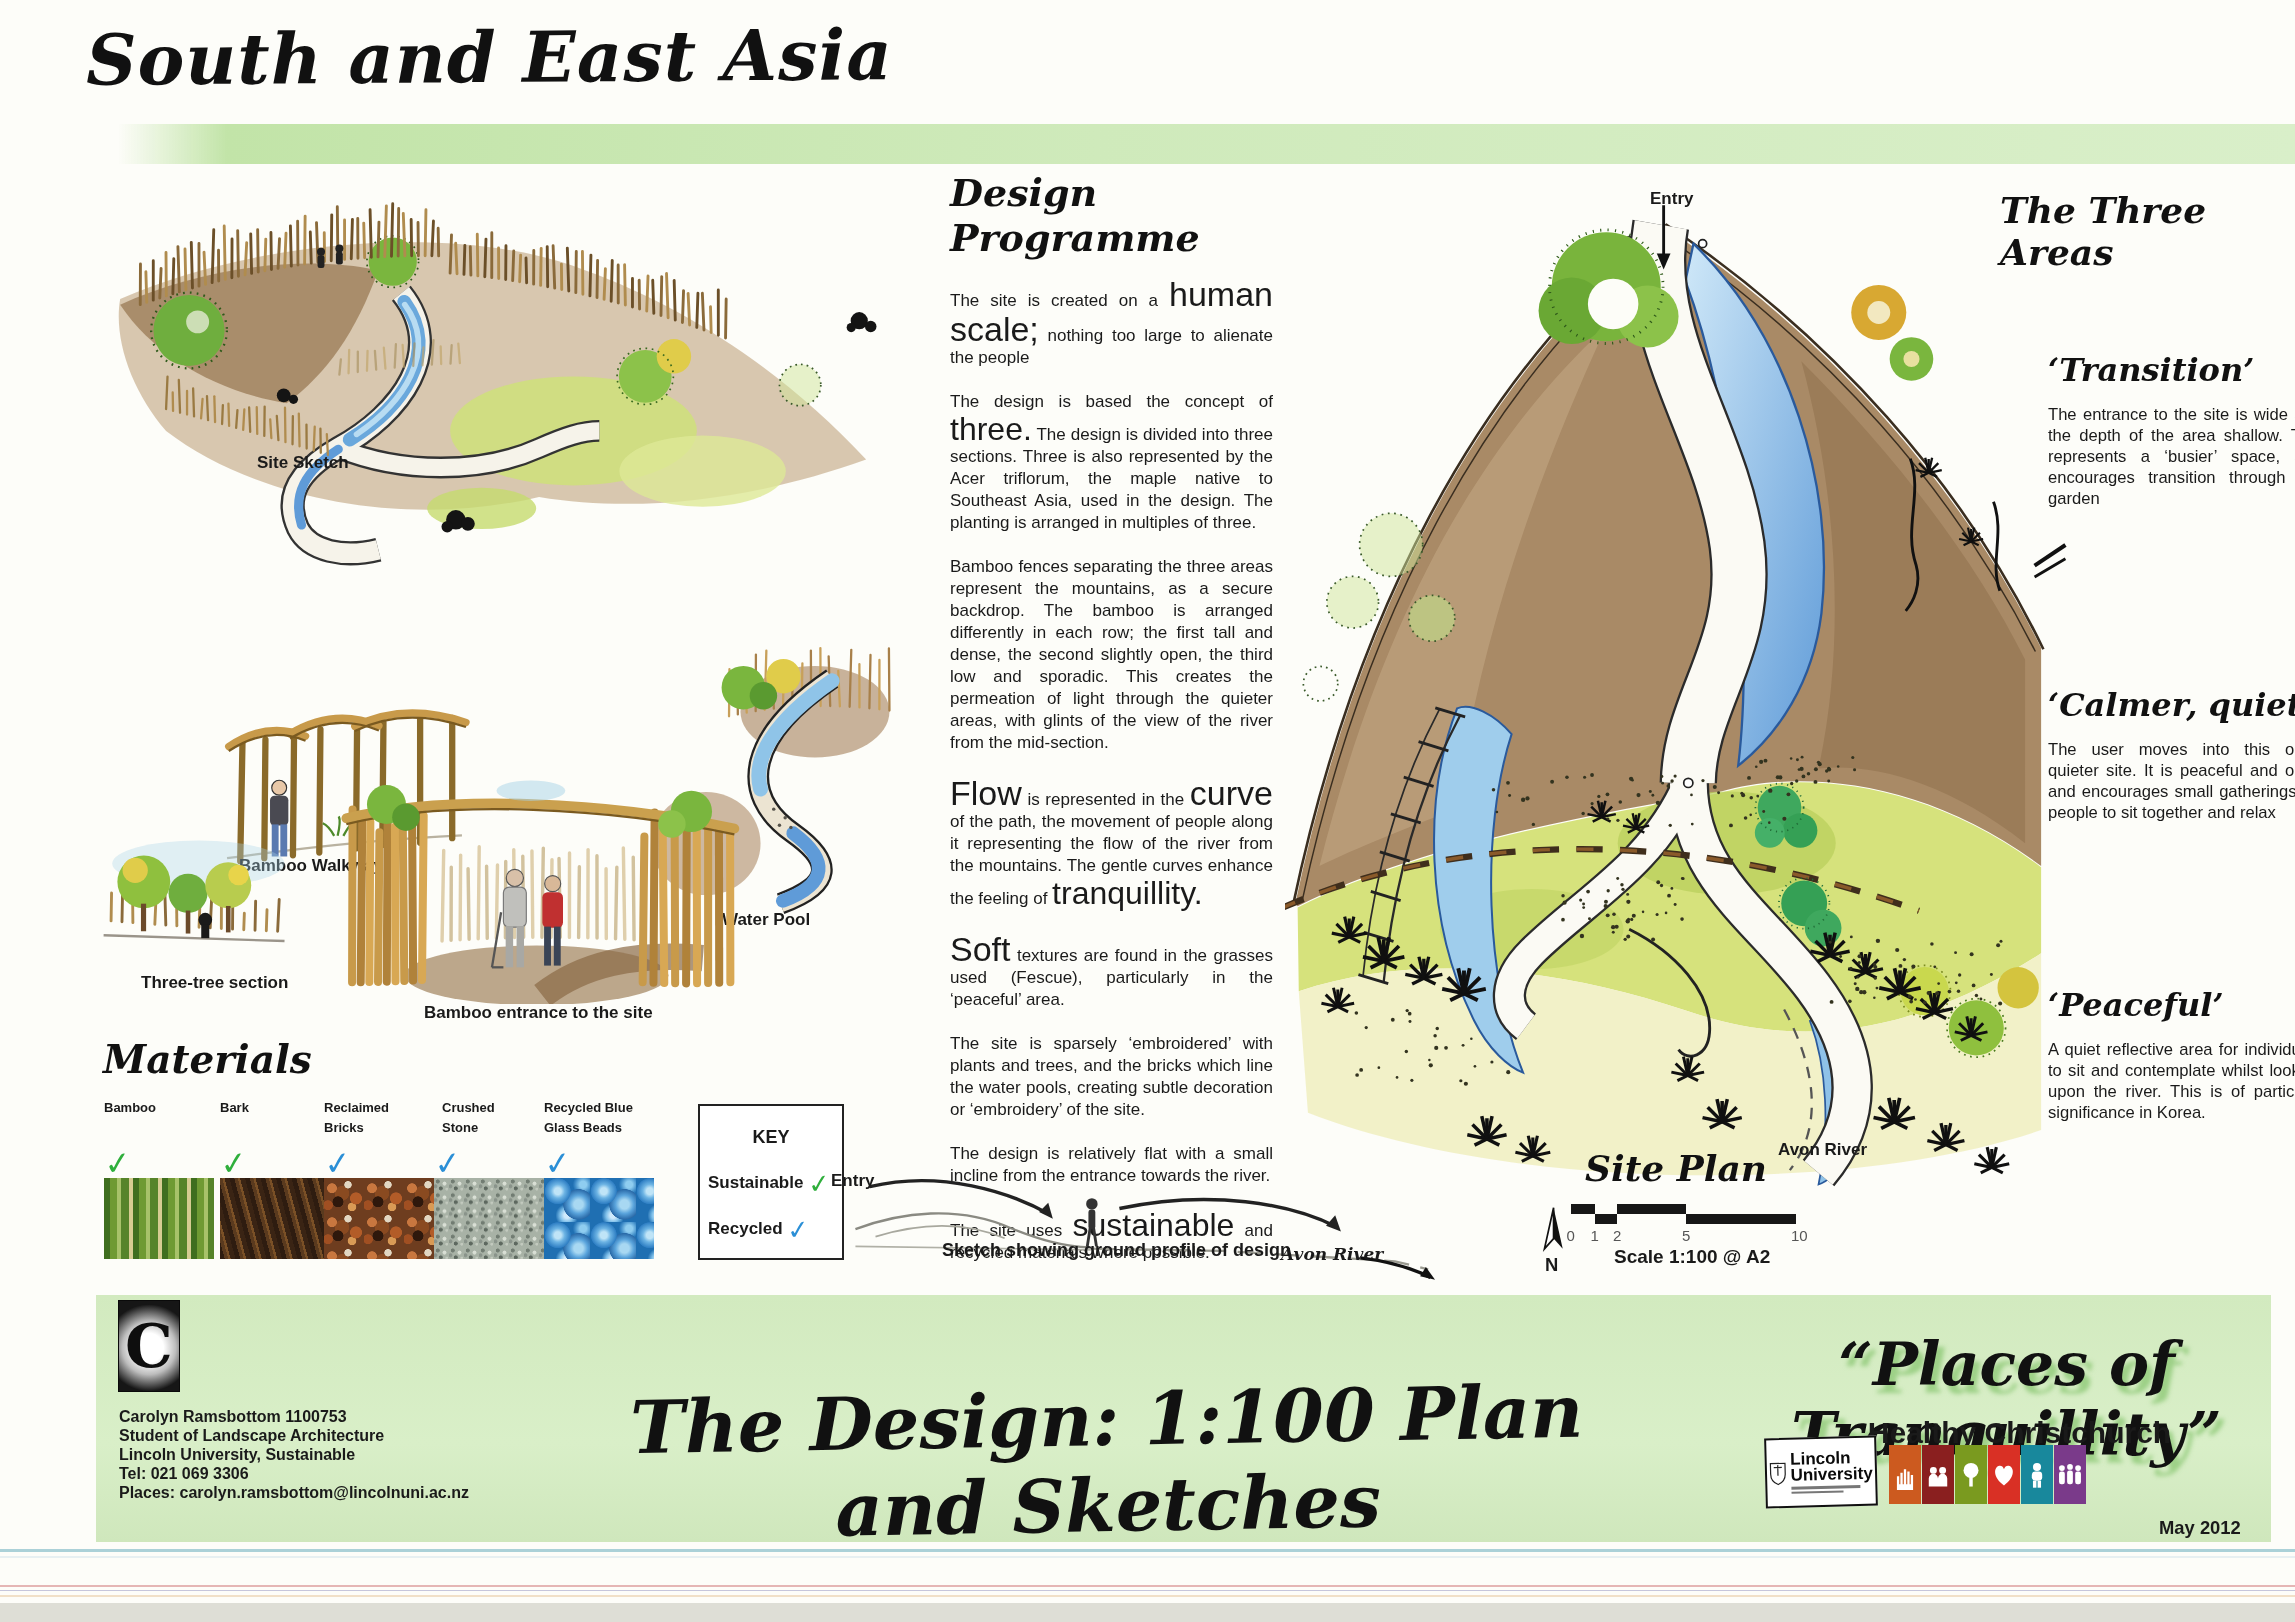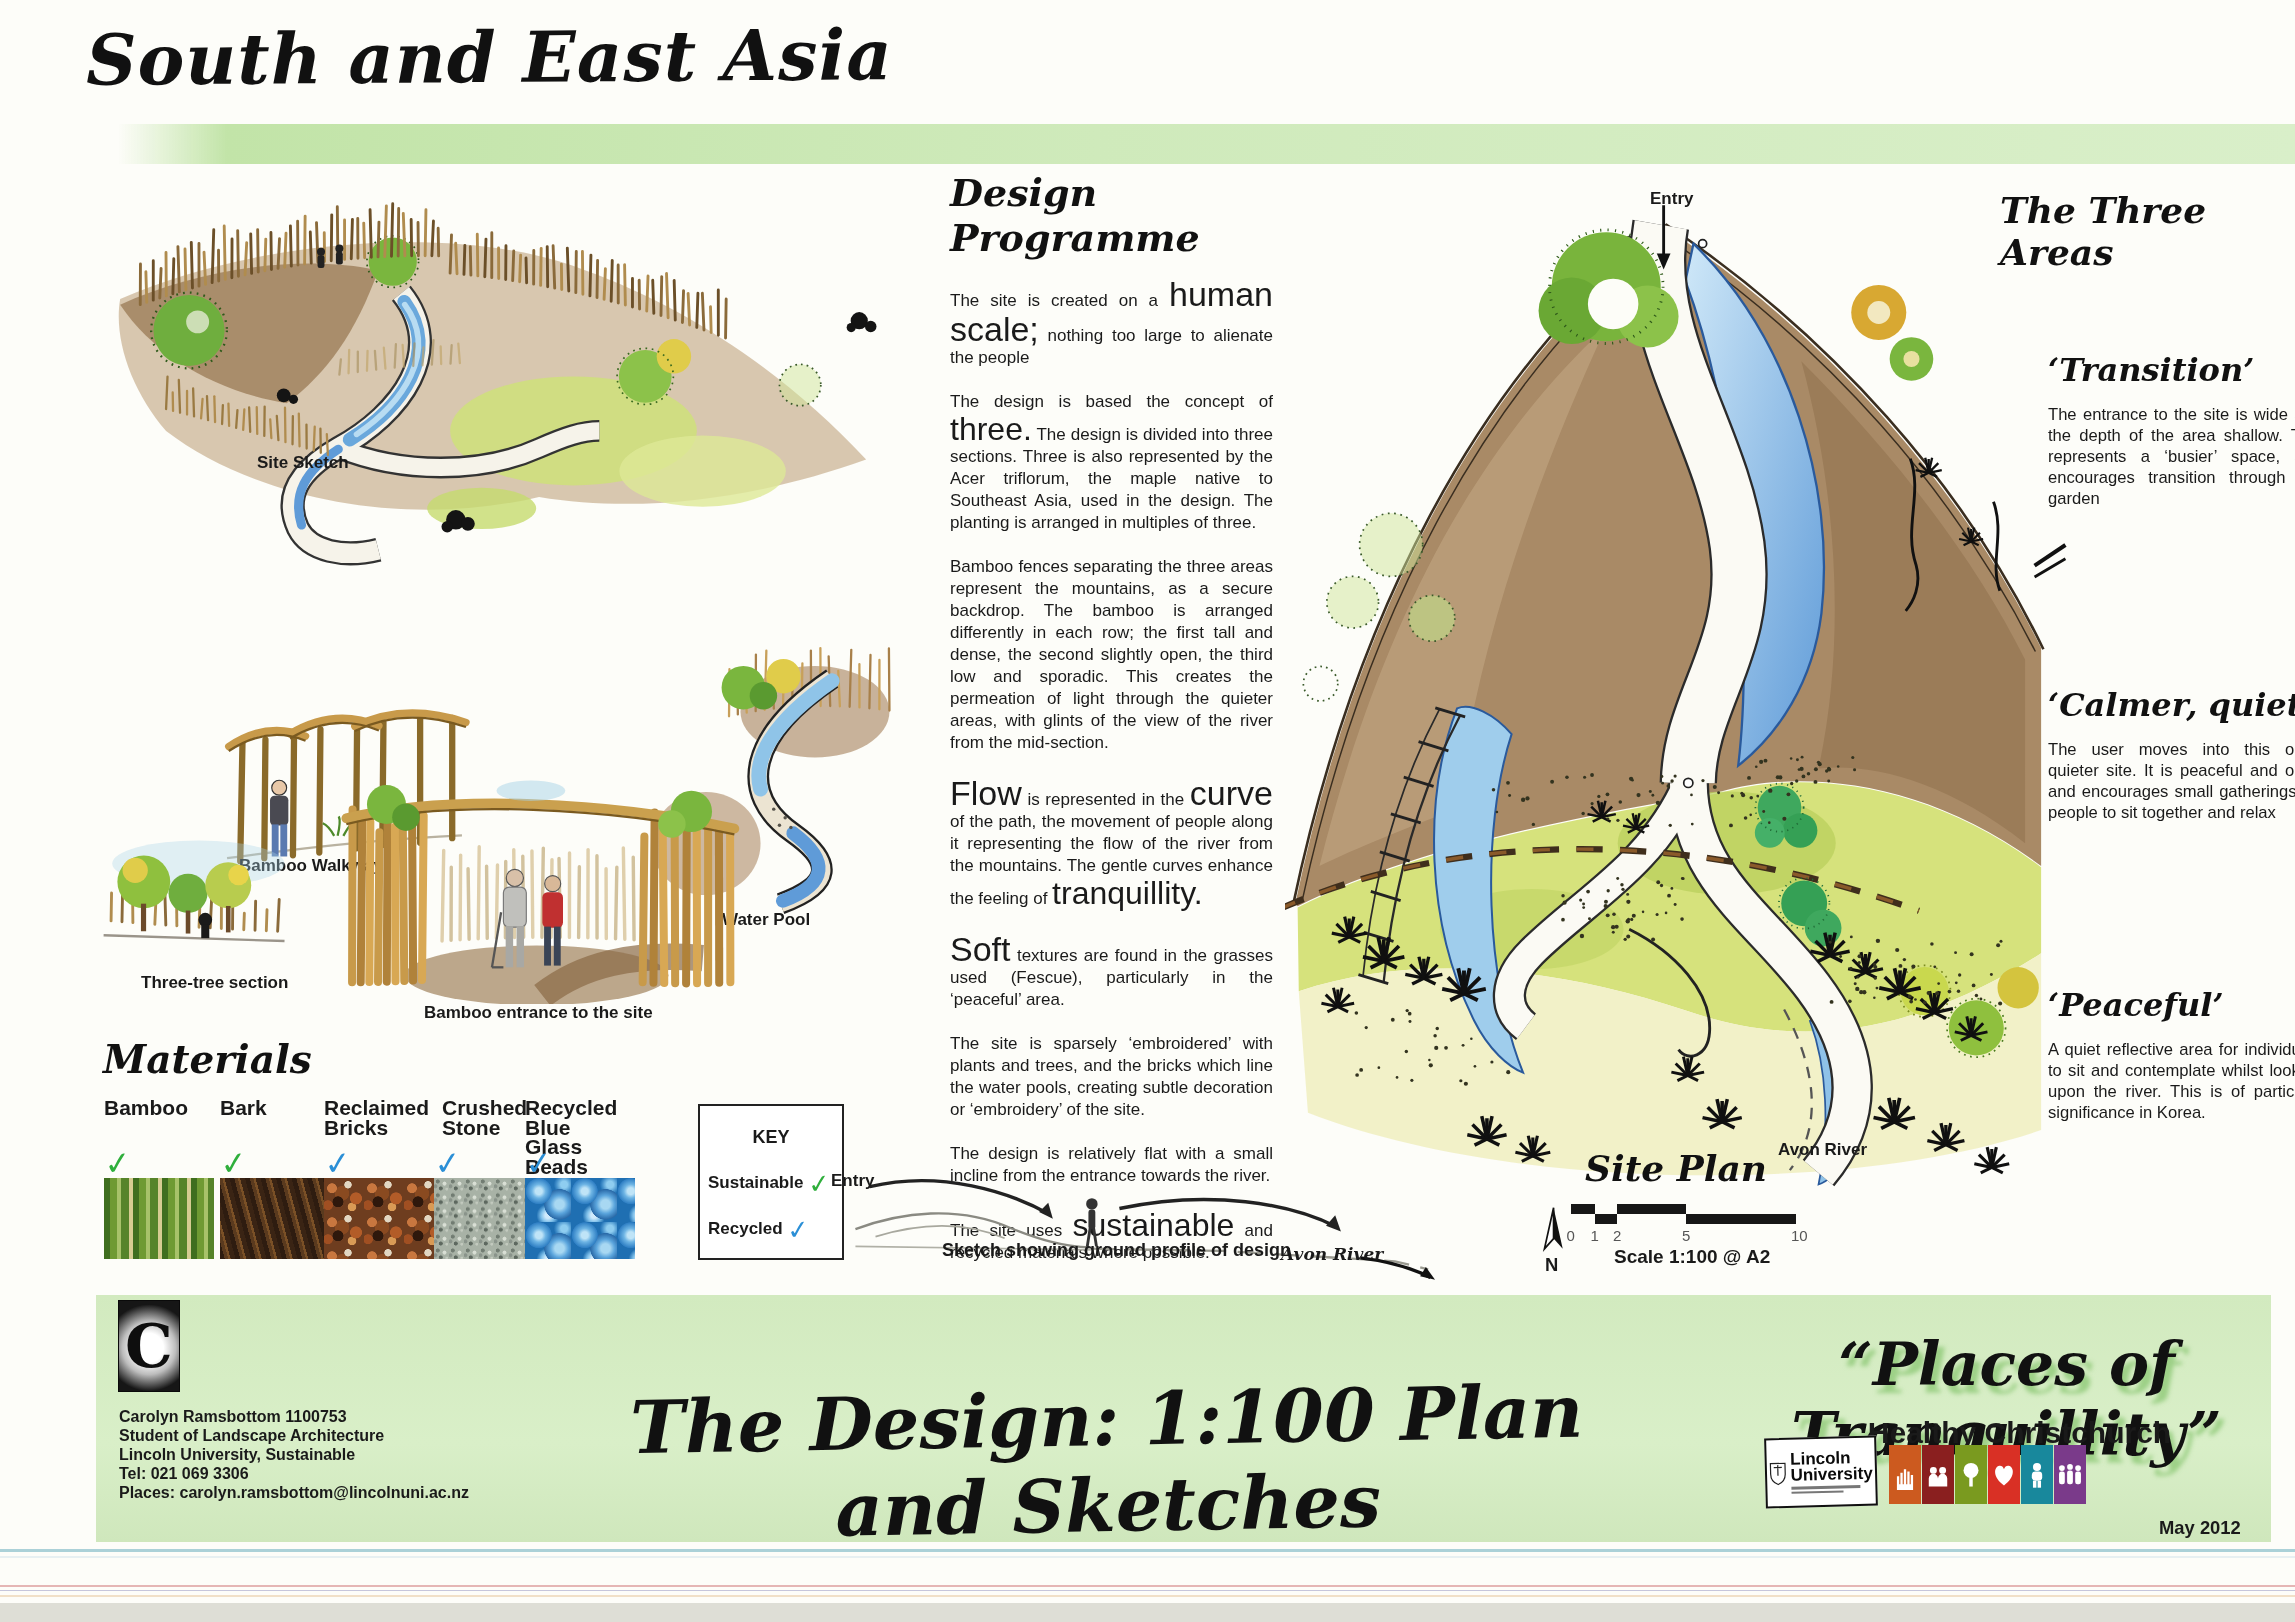--- a/index.html
+++ b/index.html
@@ -29,21 +29,21 @@
   .area-title{font-family:"DejaVu Serif","Liberation Serif",serif;font-style:italic;font-weight:bold;
       font-size:32px;color:#111;margin:0 0 15px 0;}
   .area-body{font-size:16.6px;line-height:21px;margin:0;}
 
   
   .sk-lbl{font-weight:bold;font-size:17px;}
 
   
   #mat-head{left:103px;top:1036px;font-size:39px;}
   .mat-col{position:absolute;top:1098px;width:110px;}
-  .mat-name{font-weight:bold;font-size:21px;line-height:19.5px;height:42px;}
+  .mat-name{font-weight:bold;font-size:13px;line-height:19.5px;height:42px;}
   .mat-check{font-size:32px;font-weight:bold;height:38px;transform:rotate(-6deg);}
   .mat-photo{width:110px;height:81px;}
   .ph-bamboo{background:repeating-linear-gradient(90deg,#3f6e1f 0 5.7px,#6f9a33 5.7px 12.6px,#a8c26a 12.6px 17px,#56842a 17px 25px,#d6cc92 25px 29px);}
   .ph-bark{background:repeating-linear-gradient(75deg,#2e1c10 0 4.6px,#5a3a1e 4.6px 8px,#7a5026 8px 10.3px,#3a2414 10.3px 15px);}
   .ph-bricks{background-color:#6e3d1f;background-image:
      radial-gradient(circle at 20% 30%,#c8773f 0 4.6px,transparent 5.2px),
      radial-gradient(circle at 60% 20%,#e2d7c2 0 3.4px,transparent 4px),
      radial-gradient(circle at 80% 60%,#b35c28 0 5.7px,transparent 6.3px),
      radial-gradient(circle at 35% 70%,#2e180c 0 5.2px,transparent 5.7px),
      radial-gradient(circle at 70% 85%,#d99a55 0 4px,transparent 4.6px),
@@ -491,21 +491,21 @@
       <div class="mat-col" style="left: 324px;">
         <div class="mat-name" style="width: 92px;">Reclaimed Bricks</div>
         <div class="mat-check" style="color: rgb(43, 143, 214);">✓</div>
         <div class="mat-photo ph-bricks"></div>
       </div>
       <div class="mat-col" style="left: 434px;">
         <div class="mat-name" style="width: 92px; margin-left: 8px;">Crushed Stone</div>
         <div class="mat-check" style="color: rgb(43, 143, 214);">✓</div>
         <div class="mat-photo ph-stone"></div>
       </div>
-      <div class="mat-col" style="left: 525px;">
+      <div class="mat-col" style="left: 544px;">
         <div class="mat-name" style="width: 92px;">Recycled Blue Glass Beads</div>
         <div class="mat-check" style="color: rgb(43, 143, 214);">✓</div>
         <div class="mat-photo ph-beads"></div>
       </div>
     </div>
   <div class="abs" id="key-box">
     <div class="key-t">KEY</div>
     <div class="key-row" style="top:62px">
       <span>Sustainable</span>
       <span class="key-chk" id="key-chk-s" style="color: rgb(47, 175, 60);">✓</span>

